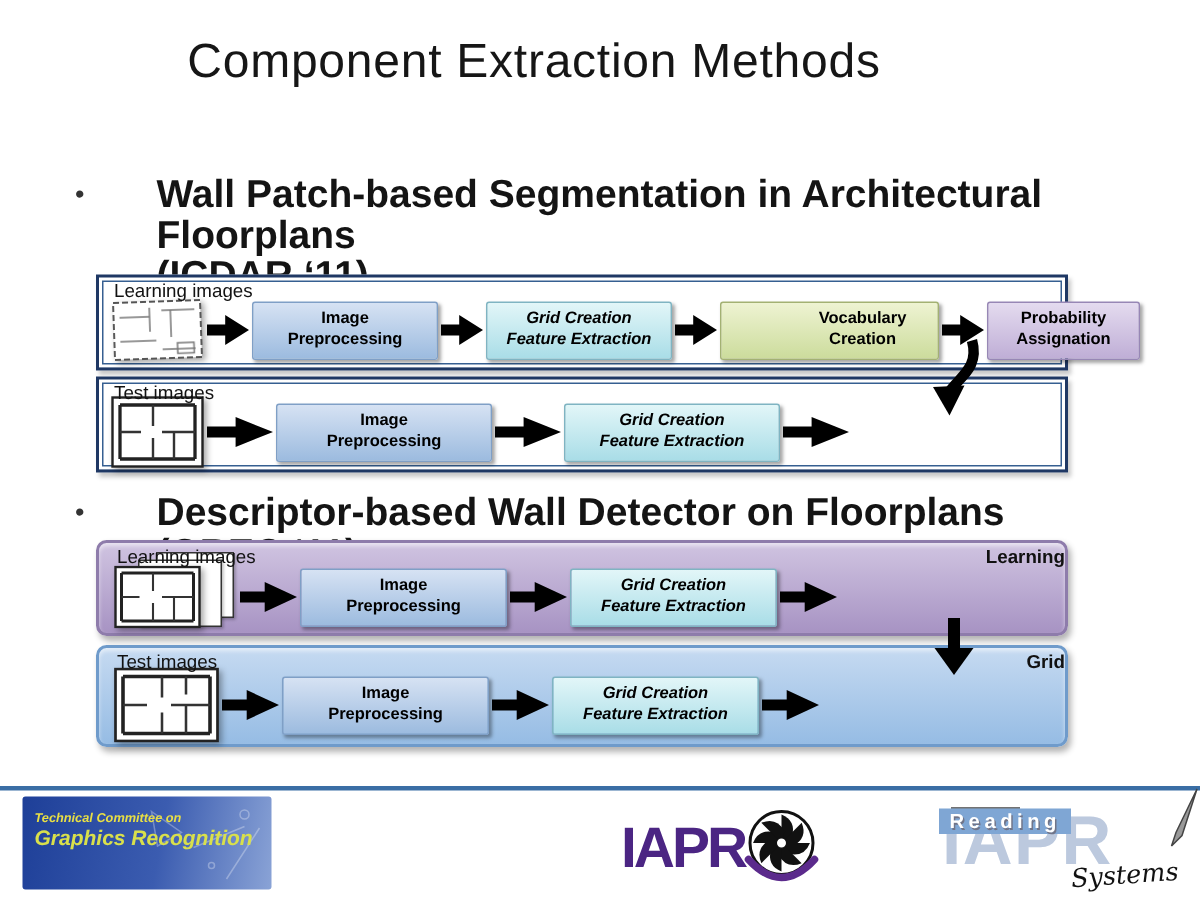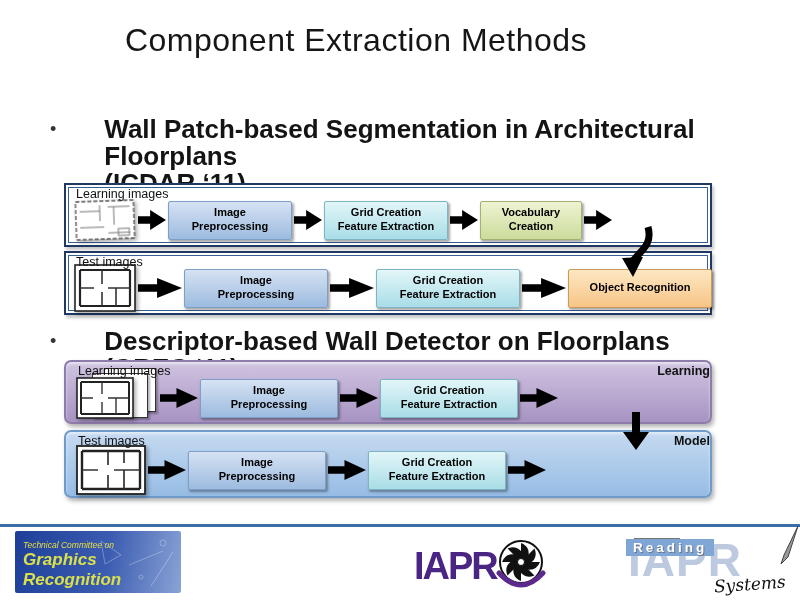--- a/index.html
+++ b/index.html
@@ -28,22 +28,22 @@
               margin-bottom:4px;box-sizing:content-box;}
   .plabel{position:absolute;top:2px;left:10px;font-size:12.5px;color:#111;z-index:2;}
 
   .prow{display:flex;align-items:center;height:100%;padding:10px 4px 0 8px;box-sizing:border-box;}
 
   
   .box{height:37px;border-radius:2px;display:flex;align-items:center;justify-content:center;
        text-align:center;font-weight:bold;font-size:11px;line-height:1.25;white-space:pre-line;
        color:#000;box-shadow:1.5px 2px 2.5px rgba(0,0,0,.35);flex:none;border:1px solid;}
   .c-blue  {background:linear-gradient(#d6e2f3,#9cbbdf);border-color:#7f9fc6;}
-  .c-cyan  {background:linear-gradient(#e2f6f8,#a9dde7);border-color:#7fb4c2;}
-  .c-green {background:linear-gradient(#eef3d2,#ccdc9c);border-color:#a3b173;}
+  .c-cyan  {background:linear-gradient(#e2f6f8,#a9dde7);border-color:#7fb4c2;font-style:italic;}
+  .c-green {background:linear-gradient(#eef3d2,#ccdc9c);border-color:#a3b173;padding-left:44px;}
   .c-purple{background:linear-gradient(#e4dbef,#bfaed6);border-color:#9787b5;}
   .c-orange{background:linear-gradient(#fde7c3,#f7c586);border-color:#c99a5b;}
   .c-salmon{background:linear-gradient(#f6c8c2,#e4938a);border-color:#bd7168;}
   .c-gray  {background:linear-gradient(#efefef,#bfbfbf);border-color:#909090;}
 
   .wA{width:122px;} .wB{width:100px;} .wC{width:142px;} .wD{width:136px;}
 
   .arrow-r{flex:none;margin:0 2px;}
   .arrow-r svg{display:block;}
 
@@ -70,22 +70,22 @@
   .down-arrow{position:absolute;left:558px;top:52px;z-index:6;}
 
   
   .divider{position:absolute;top:524px;left:0;width:800px;height:3px;background:#3a6ea5;}
 
   .tc10{position:absolute;left:15px;top:531px;width:166px;height:62px;border-radius:2px;
         background:linear-gradient(100deg,#1e3f98 0%,#3b5cb0 55%,#8aa3d6 100%);
         padding:5px 8px;box-sizing:border-box;overflow:hidden;}
   .tc10-sketch{position:absolute;right:0;top:0;}
   .tc10-name{position:relative;font-size:23px;font-weight:bold;font-style:italic;color:#f2e23a;line-height:1;letter-spacing:1px;}
-  .tc10-l1{position:relative;font-size:8.5px;font-weight:normal;font-style:italic;color:#e8df44;margin-top:4px;}
-  .tc10-l2{position:relative;font-size:17px;font-weight:bold;font-style:italic;color:#d9e04b;}
+  .tc10-l1{position:relative;font-size:8.5px;font-weight:bold;font-style:italic;color:#e8df44;margin-top:4px;}
+  .tc10-l2{position:relative;font-size:14px;font-weight:bold;font-style:italic;color:#d9e04b;}
 
   .event{position:absolute;left:180px;top:543px;width:226px;text-align:right;font-weight:bold;
          font-size:17px;line-height:1.25;color:#1f6cb5;white-space:pre-line;}
 
   .iapr{position:absolute;left:414px;top:537px;display:flex;align-items:center;}
   .iapr-text{font-size:38px;font-weight:bold;color:#4b2583;letter-spacing:-2px;line-height:1;}
   .pinwheel{margin-left:-2px;}
 
   .tc11{position:absolute;left:608px;top:531px;width:190px;height:66px;}
   .ghost{position:absolute;left:20px;top:-2px;font-size:46px;font-weight:bold;color:#bcc9de;line-height:62px;letter-spacing:1px;}
@@ -139,20 +139,22 @@
               <path d="M0 7 H13 V0 L30 11 L13 22 V15 H0 Z" fill="#000"></path>
             </svg>
         </span>
         <div class="box c-green wB">Vocabulary
 Creation</div>
         <span class="arrow-r">
           <svg width="28" height="20" viewBox="0 0 30 22" preserveAspectRatio="none">
               <path d="M0 7 H13 V0 L30 11 L13 22 V15 H0 Z" fill="#000"></path>
             </svg>
         </span>
+        <div class="box c-purple wB">Probability
+Assignation</div>
       </div>
     </div>
 
     <div class="navy-panel">
       <div class="plabel">Test images</div>
       <div class="prow">
         <svg class="thumb" width="62" height="48" viewBox="0 0 62 48">
           <rect x="1" y="1" width="60" height="46" fill="#fff" stroke="#222" stroke-width="1.6"></rect>
           <path d="M6 6 h50 M6 6 v36 M56 6 v36 M6 42 h50" stroke="#222" stroke-width="2.2" fill="none"></path>
           <path d="M28 6 v14 M28 28 v14 M6 24 h14 M34 24 h22 M42 24 v18" stroke="#333" stroke-width="1.6" fill="none"></path>
@@ -169,21 +171,20 @@
               <path d="M0 7 H13 V0 L30 11 L13 22 V15 H0 Z" fill="#000"></path>
             </svg>
         </span>
         <div class="box c-cyan wC">Grid Creation
 Feature Extraction</div>
         <span class="arrow-r">
           <svg width="44" height="20" viewBox="0 0 30 22" preserveAspectRatio="none">
               <path d="M0 7 H13 V0 L30 11 L13 22 V15 H0 Z" fill="#000"></path>
             </svg>
         </span>
-        <div class="box c-orange wC">Object Recognition</div>
       </div>
     </div>
 
     <svg class="curve-arrow" width="80" height="60" viewBox="0 0 80 60">
       <path d="M44 2 C49 20 36 26 29 36" stroke="#000" stroke-width="7" fill="none"></path>
       <polygon points="18,33 39,32 29,52" fill="#000"></polygon>
     </svg>
   </div>
 
   <div class="bullet b2">
@@ -222,21 +223,21 @@
 Feature Extraction</div>
         <span class="arrow-r">
           <svg width="38" height="20" viewBox="0 0 30 22" preserveAspectRatio="none">
               <path d="M0 7 H13 V0 L30 11 L13 22 V15 H0 Z" fill="#000"></path>
             </svg>
         </span>
       </div>
     </div>
 
     <div class="soft-panel blu">
-      <div class="ptitle">Model</div>
+      <div class="ptitle">Grid</div>
       <div class="plabel2">Test images</div>
       <div class="prow2">
         <svg class="thumb" width="70" height="50" viewBox="0 0 70 50">
           <rect x="1" y="1" width="68" height="48" fill="#fff" stroke="#222" stroke-width="1.8"></rect>
           <path d="M6 6 h58 M6 6 v38 M64 6 v38 M6 44 h58" stroke="#222" stroke-width="2.4" fill="none"></path>
           <path d="M32 6 v14 M32 30 v14 M6 25 h16 M38 25 h26 M48 25 v19 M48 6 v12" stroke="#333" stroke-width="1.7" fill="none"></path>
         </svg>
         <span class="arrow-r">
           <svg width="38" height="20" viewBox="0 0 30 22" preserveAspectRatio="none">
               <path d="M0 7 H13 V0 L30 11 L13 22 V15 H0 Z" fill="#000"></path>

